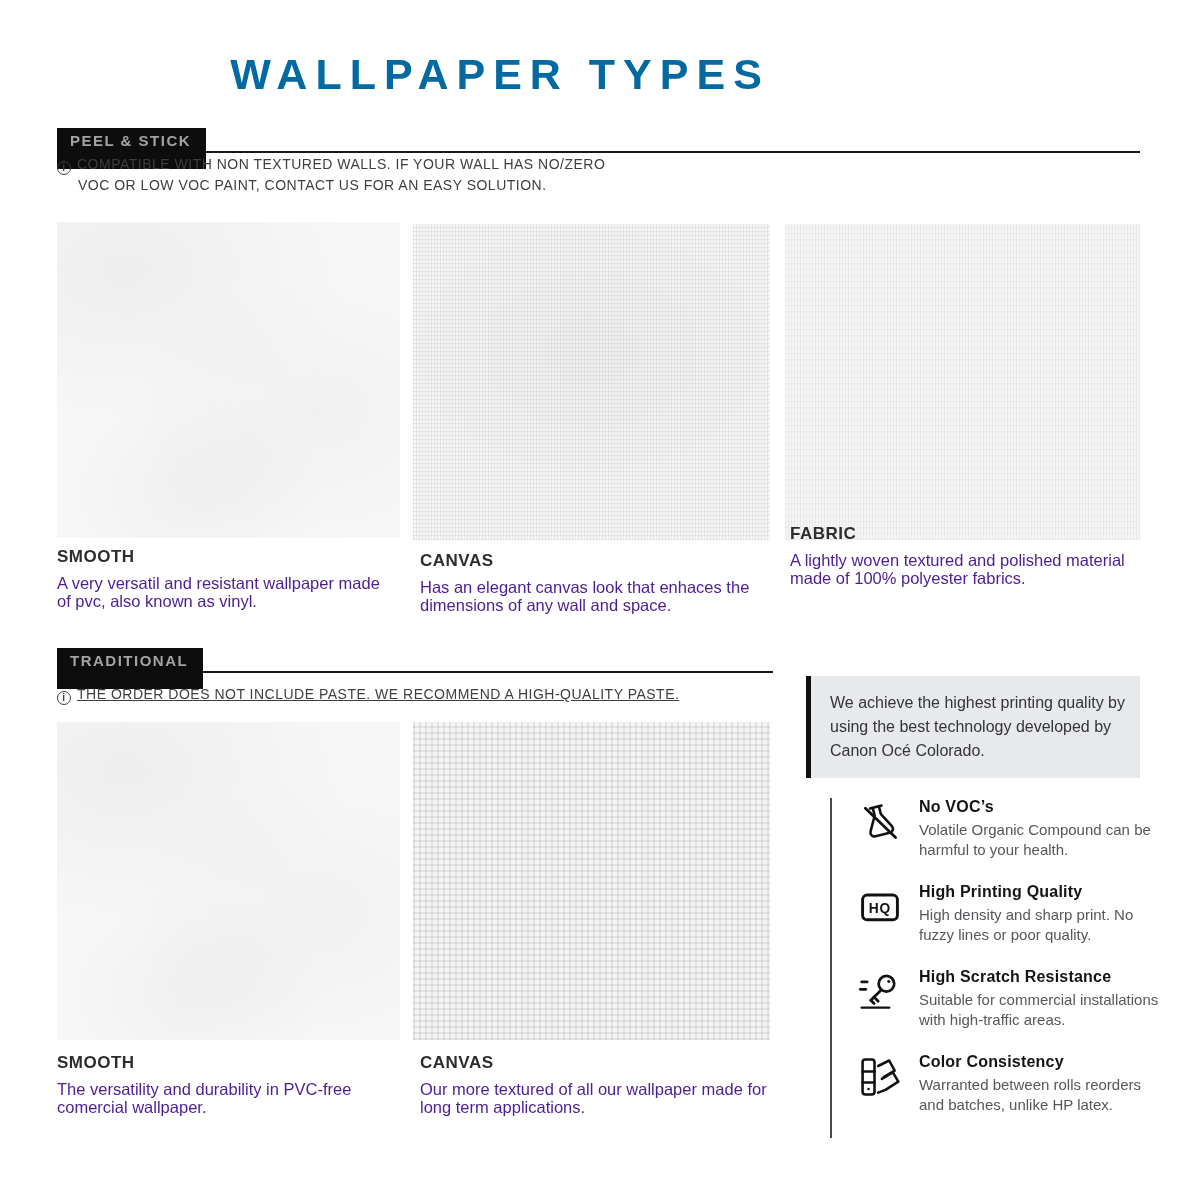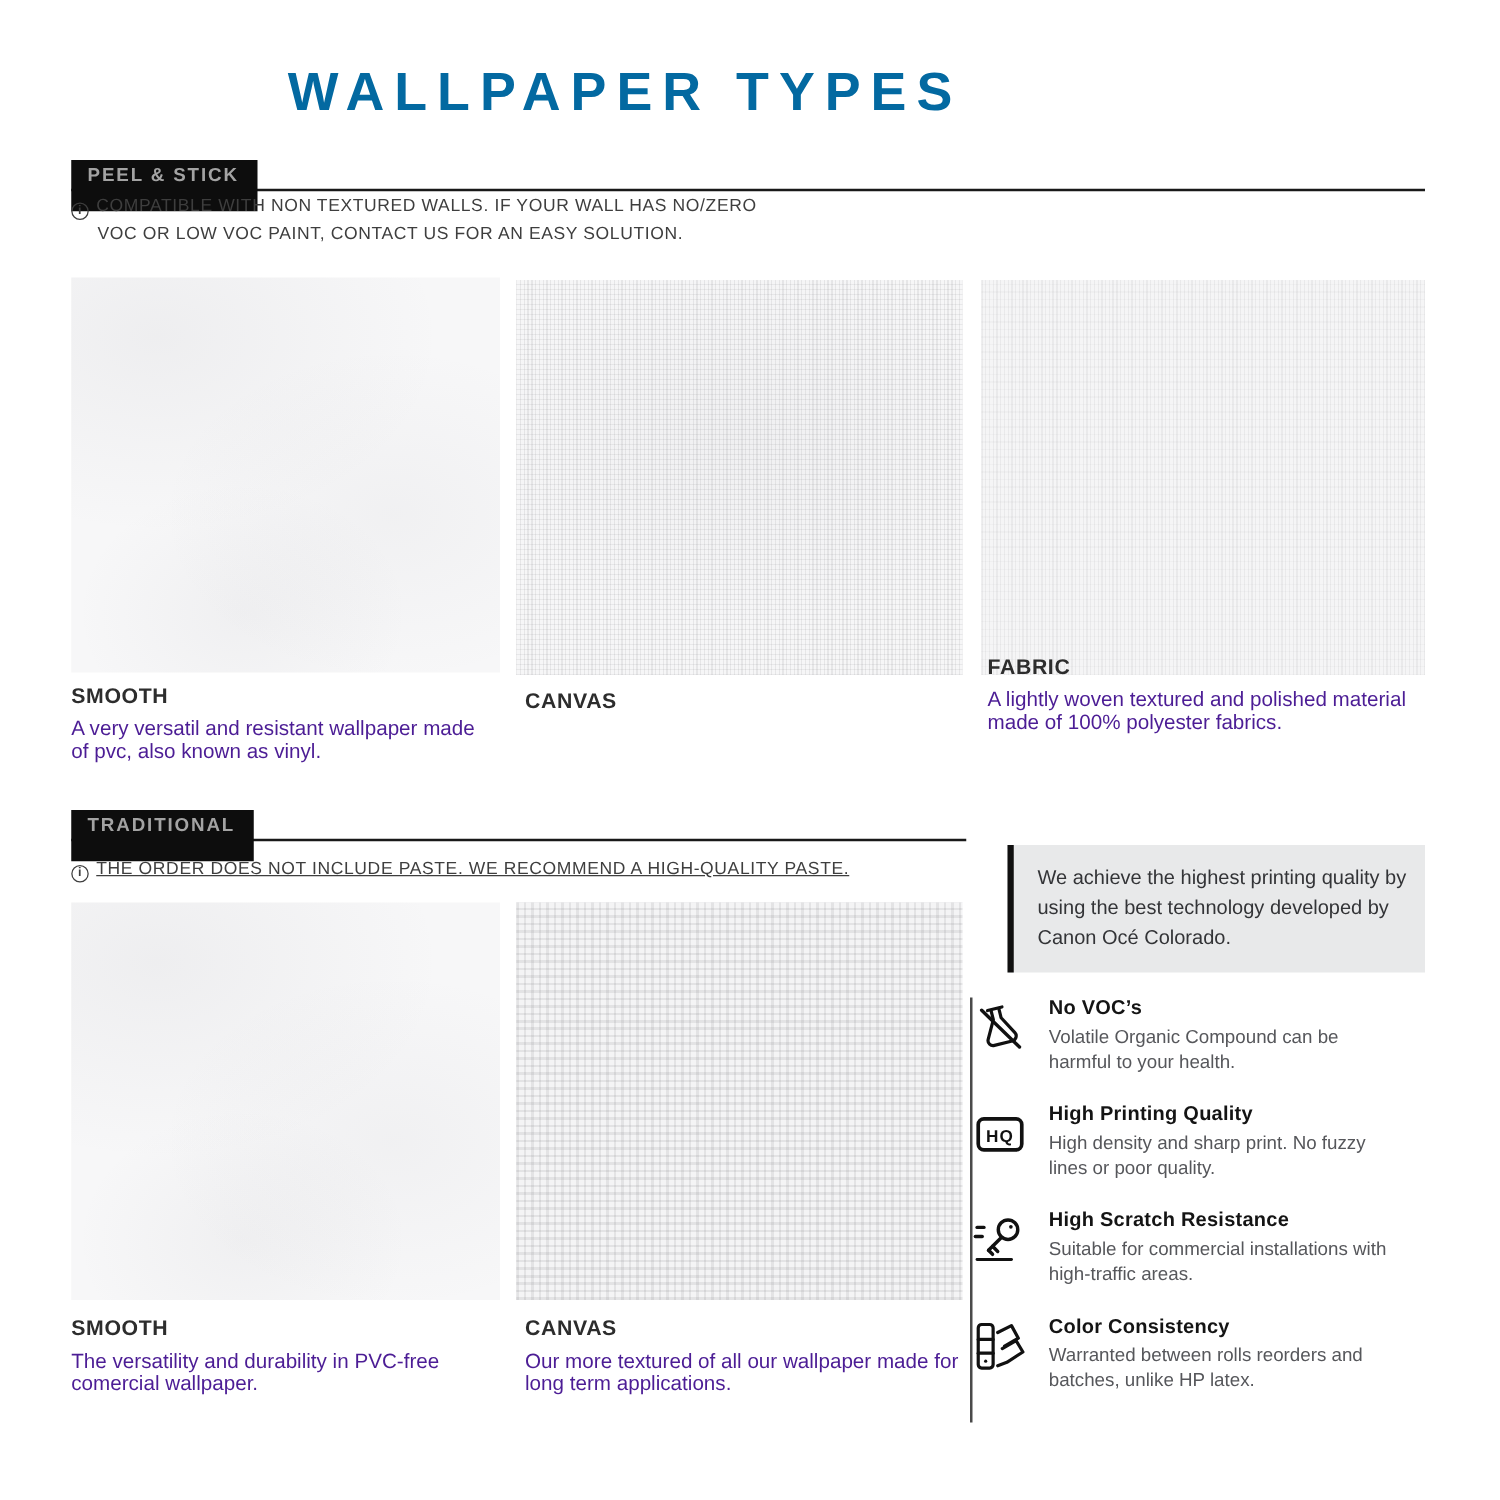--- a/index.html
+++ b/index.html
@@ -48,22 +48,22 @@
   .caption { position:absolute; }
   .caption h3 { font-size:17px; font-weight:700; letter-spacing:0.5px; color:#2d2d2d; margin-bottom:7px; }
   .caption p { font-size:16.5px; line-height:18px; color:#4c1d95; }
 
   
   .quote-box { position:absolute; left:806px; top:676px; width:334px; min-height:96px;
     background:#e8e9ea; border-left:5px solid #101010; padding:15px 14px 15px 19px;
     font-size:16px; line-height:24px; color:#333437; }
 
   
-  .features { position:absolute; left:776px; top:798px; width:334px;
-    border-left:2px solid #4a4a4a; }
+  .features { position:absolute; left:830px; top:798px; width:334px;
+    border-left:2px solid #4a4a4a; padding-left:26px; }
   .feature { display:flex; gap:17px; margin-bottom:23px; }
   .feature .ficon { flex:0 0 44px; width:44px; height:44px; margin-top:2px; }
   .feature h4 { font-size:16px; font-weight:700; color:#141414; margin-bottom:4px; letter-spacing:0.2px; }
   .feature p { font-size:15px; line-height:20px; color:#56575b; }
   .ficon svg { width:44px; height:44px; display:block; }
 </style>
 </head>
 <body>
 
 <div id="stage">
@@ -81,20 +81,21 @@
   <div class="swatch tex-smooth" style="left:57px; top:222px; width:343px; height:316px;"></div>
   <div class="swatch tex-canvas-fine" style="left:413px; top:224px; width:357px; height:316px;"></div>
   <div class="swatch tex-fabric" style="left:785px; top:224px; width:355px; height:316px;"></div>
 
   <div class="caption" style="left:57px; top:547px; width:340px;">
     <h3>SMOOTH</h3>
     <p>A very versatil and resistant wallpaper made of pvc, also known as vinyl.</p>
   </div>
   <div class="caption" style="left:420px; top:551px; width:350px;">
     <h3>CANVAS</h3>
+    <p>Has an elegant canvas look that enhaces the dimensions of any wall and space.</p>
   </div>
   <div class="caption" style="left:790px; top:524px; width:355px;">
     <h3>FABRIC</h3>
     <p>A lightly woven textured and polished material made of 100% polyester fabrics.</p>
   </div>
 
   <div class="rule" style="left:57px; top:671px; width:716px;"></div>
   <div class="section-label" style="left:57px; top:648px;">TRADITIONAL</div>
 
   <div class="note" style="left:57px; top:684px; width:720px;text-decoration:underline;">

